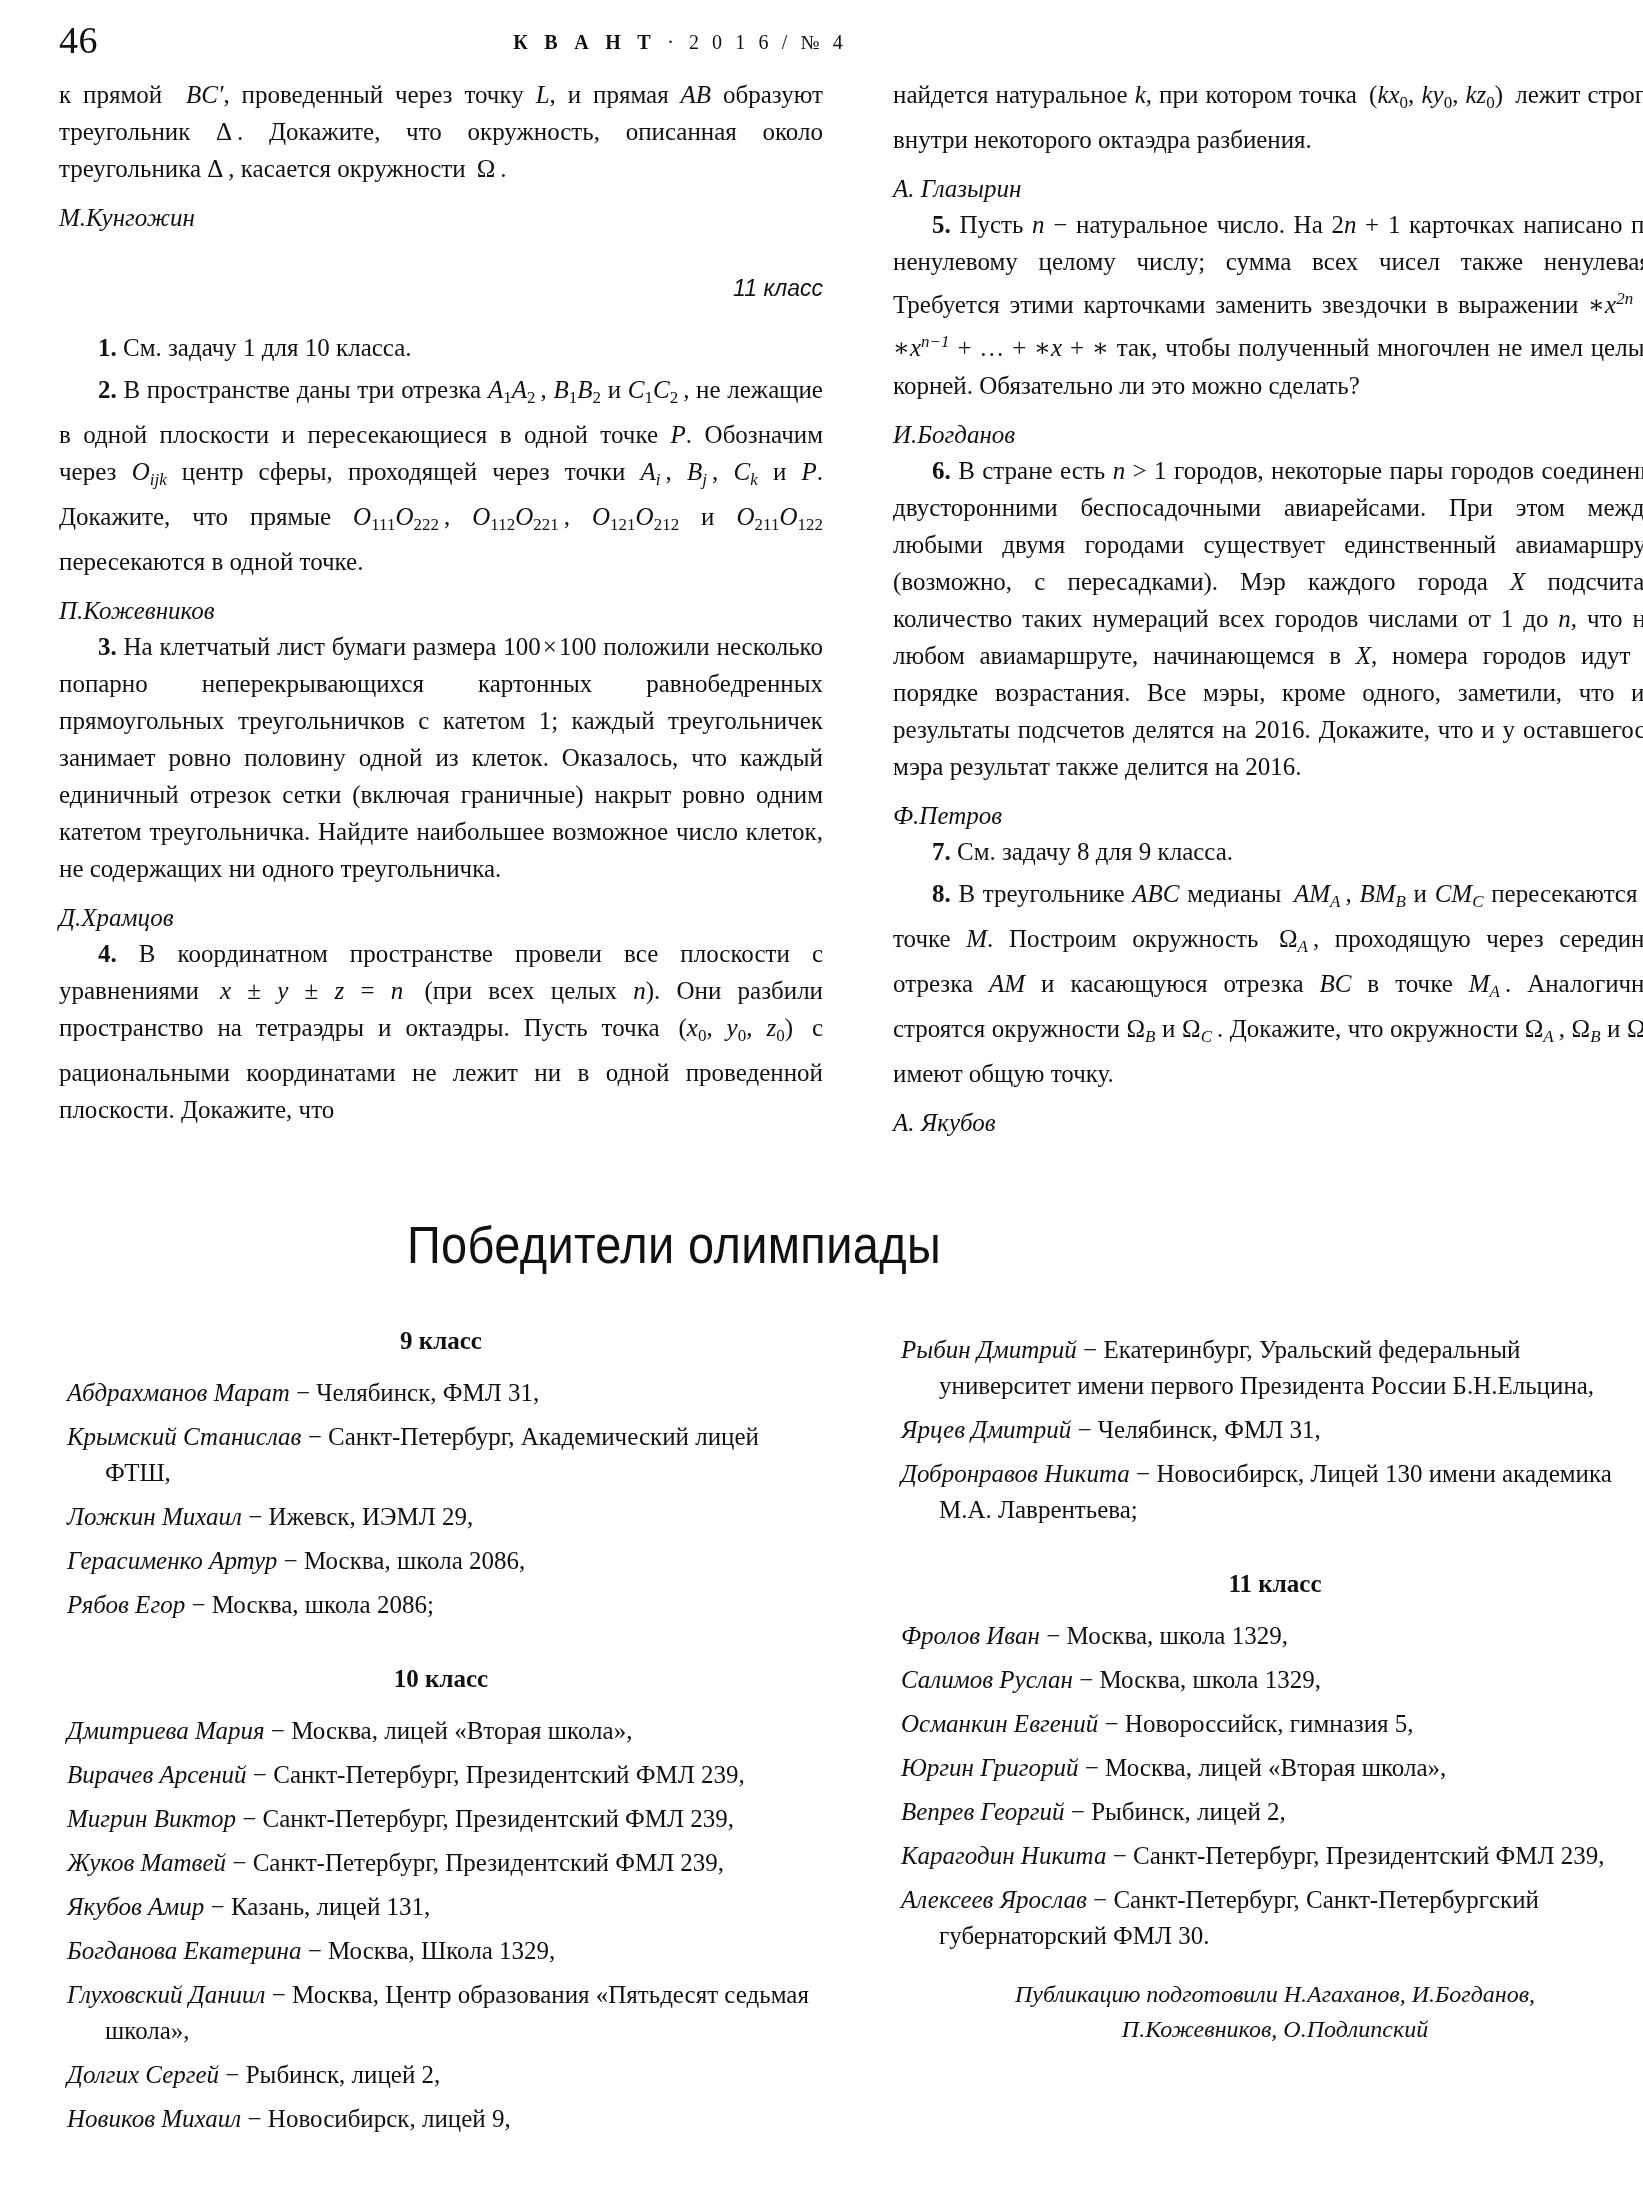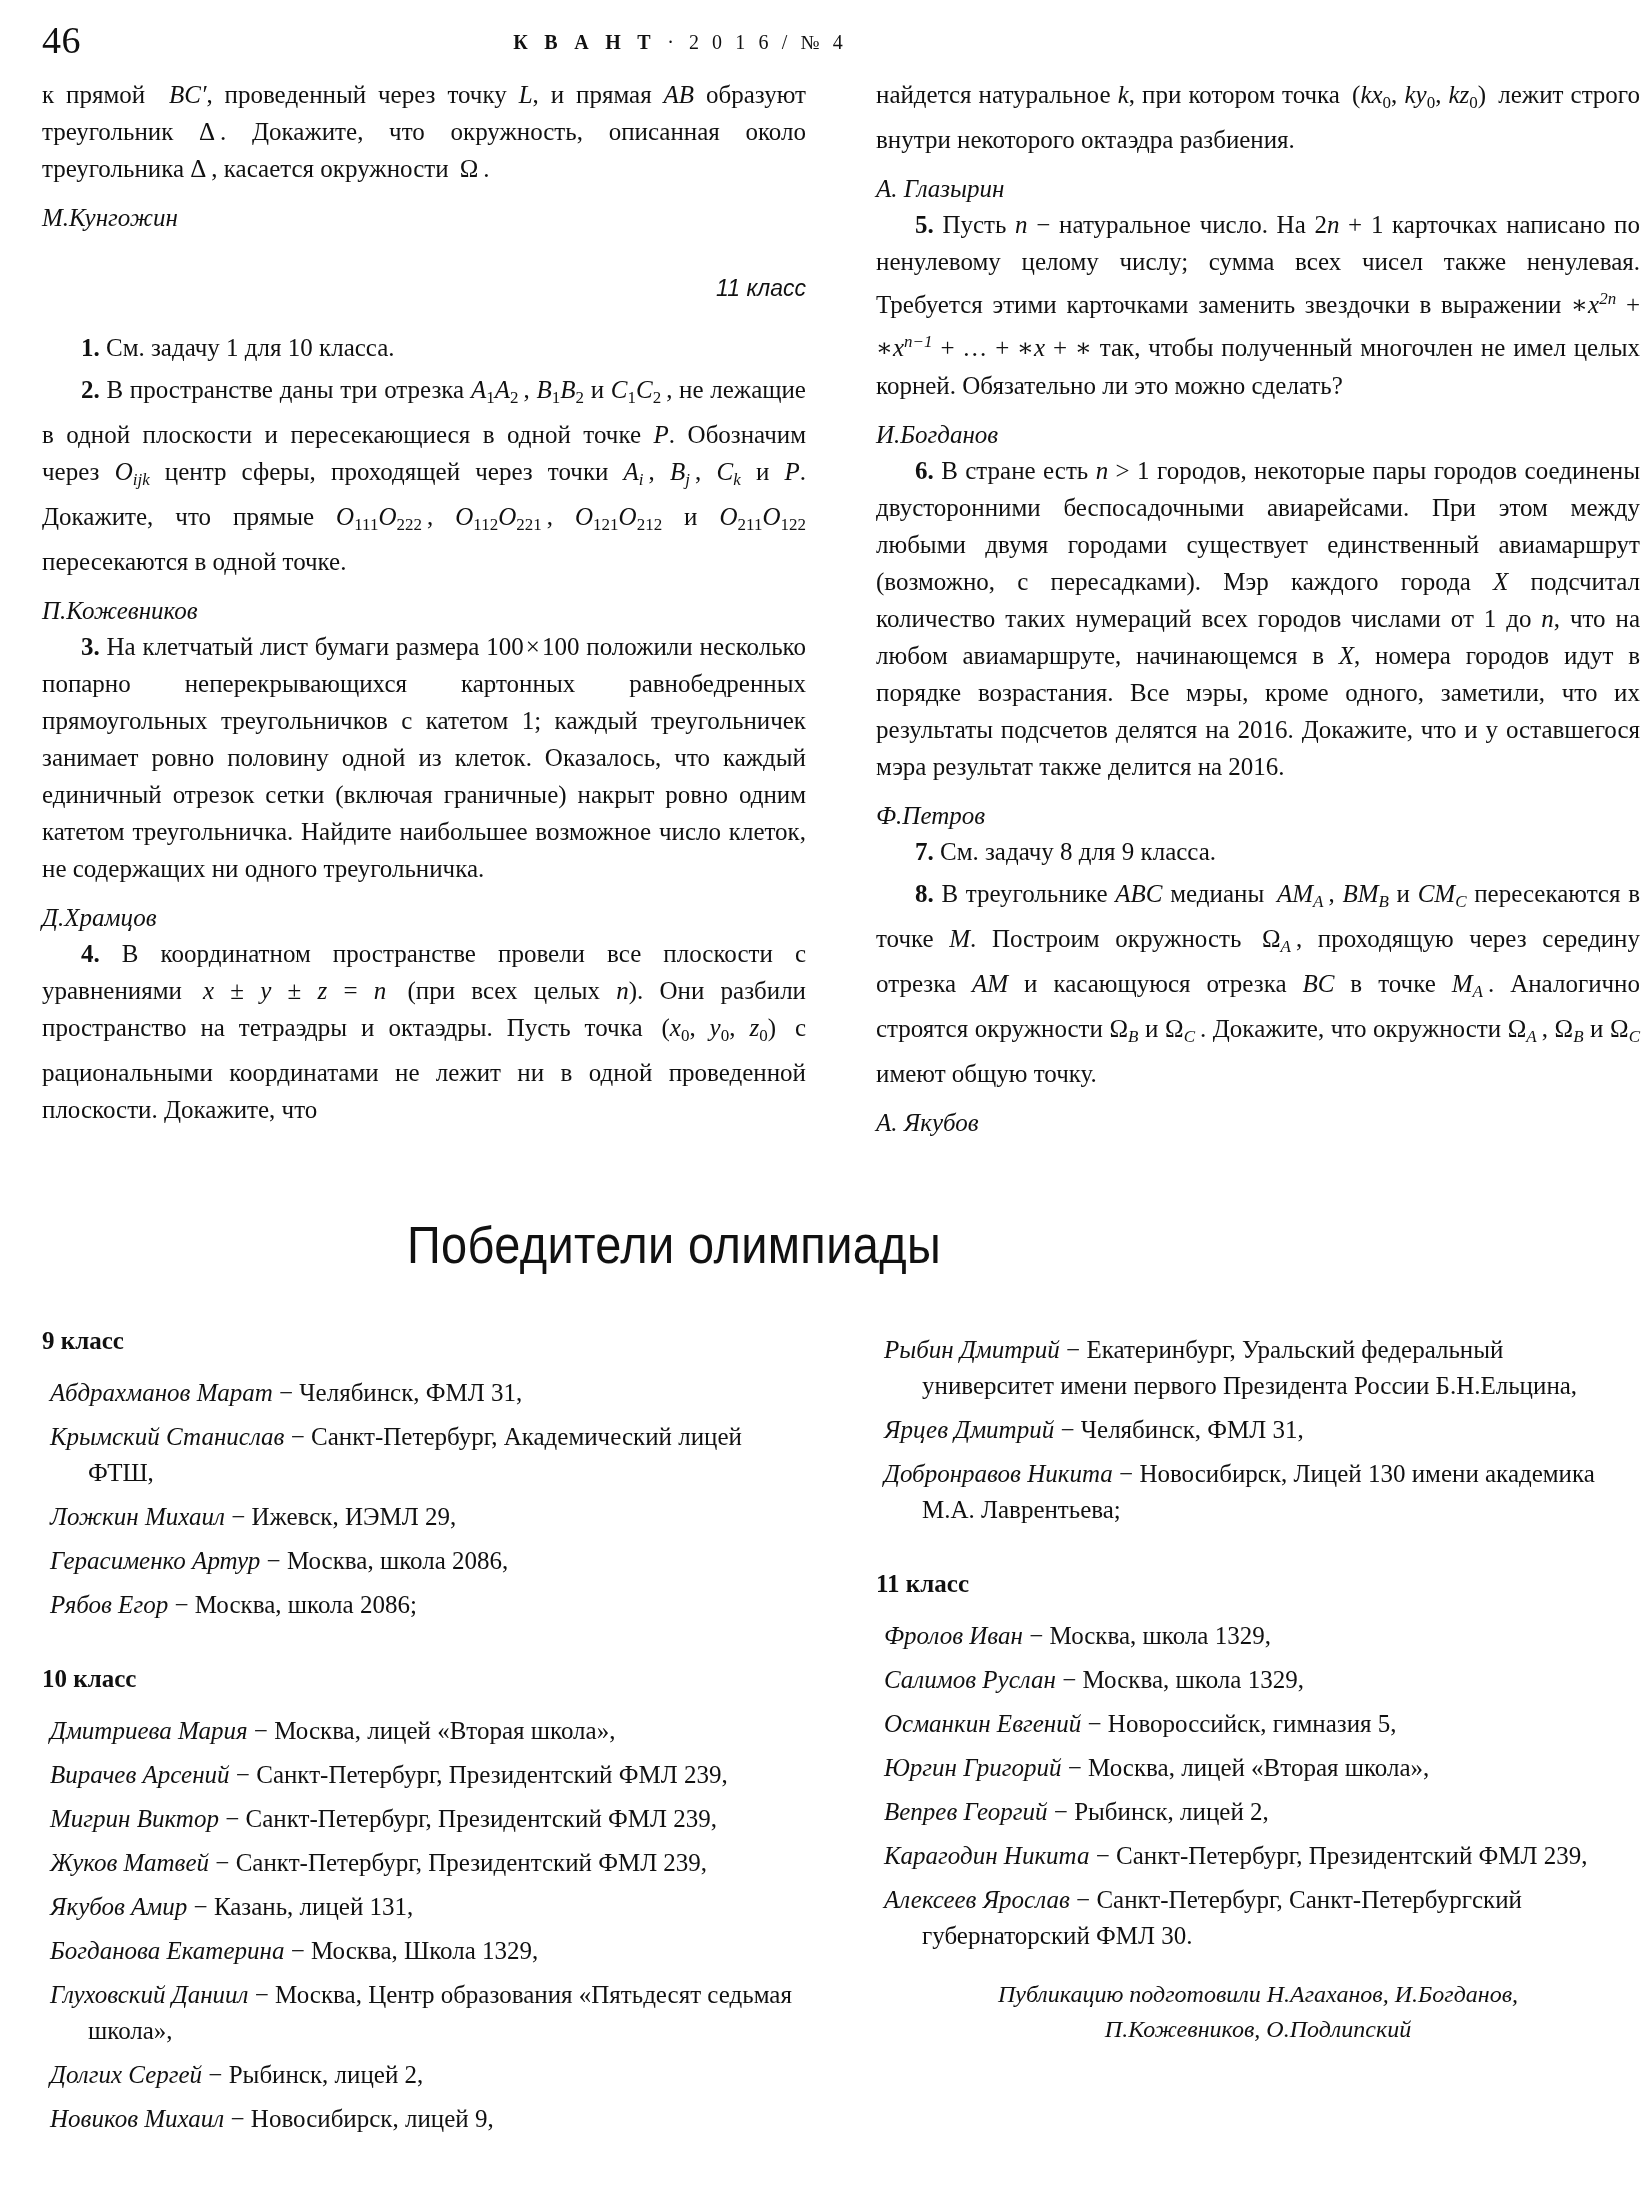--- a/index.html
+++ b/index.html
@@ -4,21 +4,21 @@
 <title>Квант 2016 / № 4 — стр. 46</title>
 <style>
   html, body { margin:0; padding:0; background:#ffffff; }
   body {
     width:1644px; height:2205px;
     font-family:"Liberation Serif","DejaVu Serif",serif;
     color:#111111;
     -webkit-font-smoothing:antialiased;
   }
   .page { position:relative; width:1348px; height:2205px; box-sizing:border-box;
-          padding:0 42px; }
+          padding:0 59px; }
 
   
   .runhead { position:relative; height:76px; }
   .folio {
     position:absolute; left:0; top:18px;
     font-size:38px; letter-spacing:0.4px;
   }
   .journal {
     position:absolute; left:12px; right:0; top:31px;
     text-align:center; font-size:20px; font-weight:bold;
@@ -71,20 +71,21 @@
     font-family:"Liberation Sans","DejaVu Sans",sans-serif;
     font-weight:normal;
     font-size:51px;
     letter-spacing:0.4px;
     transform:scaleX(0.92);
     transform-origin:center;
   }
   .klass {
     font-size:25px; font-weight:bold; line-height:33px;
     margin:0 0 18px 0;
+    text-align:center;
   }
   .klass.gap { margin-top:39px; }
   ul.winners { list-style:none; margin:0; padding:0; }
   ul.winners li {
     font-size:25px; line-height:36px;
     padding-left:38px; text-indent:-38px;
     margin:8px;
   }
   ul.winners li .nm { font-style:italic; }
   .credits {

